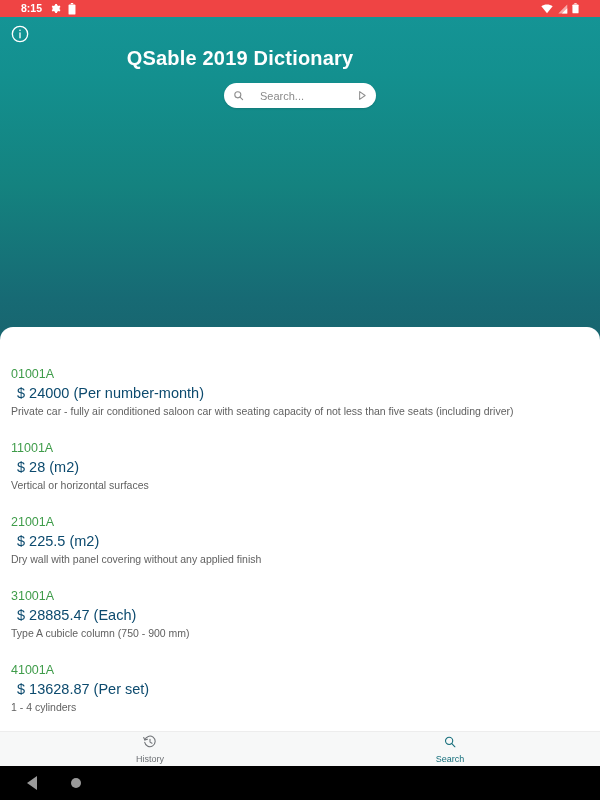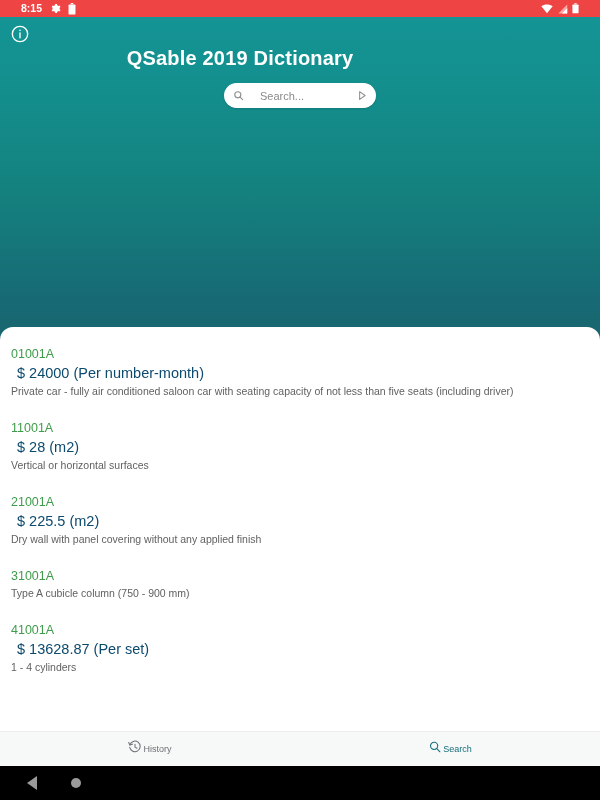--- a/index.html
+++ b/index.html
@@ -125,21 +125,21 @@
     position: absolute;
     top: 327px;
     left: 0;
     width: 600px;
     height: 404px;
     background: #ffffff;
     border-radius: 13px 13px 0 0;
     overflow: hidden;
   }
   .results-list {
-    padding-top: 20px;
+    padding-top: 40px;
   }
   .result-item {
     padding: 0 11px 0 11px;
     margin-bottom: 23px;
     cursor: pointer;
   }
   .r-code {
     color: #3f9c4a;
     font-size: 12.5px;
     line-height: 15px;
@@ -166,21 +166,21 @@
     width: 600px;
     height: 35px;
     background: #f7f8f8;
     border-top: 1px solid #ededed;
     display: flex;
     box-sizing: border-box;
   }
   .nav-item {
     flex: 1 1 0;
     display: flex;
-    flex-direction: row;
+    flex-direction: column;
     align-items: center;
     justify-content: center;
     gap: 1px;
     cursor: pointer;
   }
   .nav-label {
     font-size: 9px;
     line-height: 10px;
   }
   .nav-item.inactive .nav-label { color: #6e7175; }
@@ -298,20 +298,21 @@
       </div>
 
       <div class="result-item">
         <div class="r-code">21001A</div>
         <div class="r-price">$ 225.5 (m2)</div>
         <div class="r-desc">Dry wall with panel covering without any applied finish</div>
       </div>
 
       <div class="result-item">
         <div class="r-code">31001A</div>
+        <div class="r-price">$ 28885.47 (Each)</div>
         <div class="r-desc">Type A cubicle column (750 - 900 mm)</div>
       </div>
 
       <div class="result-item">
         <div class="r-code">41001A</div>
         <div class="r-price">$ 13628.87 (Per set)</div>
         <div class="r-desc">1 - 4 cylinders</div>
       </div>
 
     </div>

